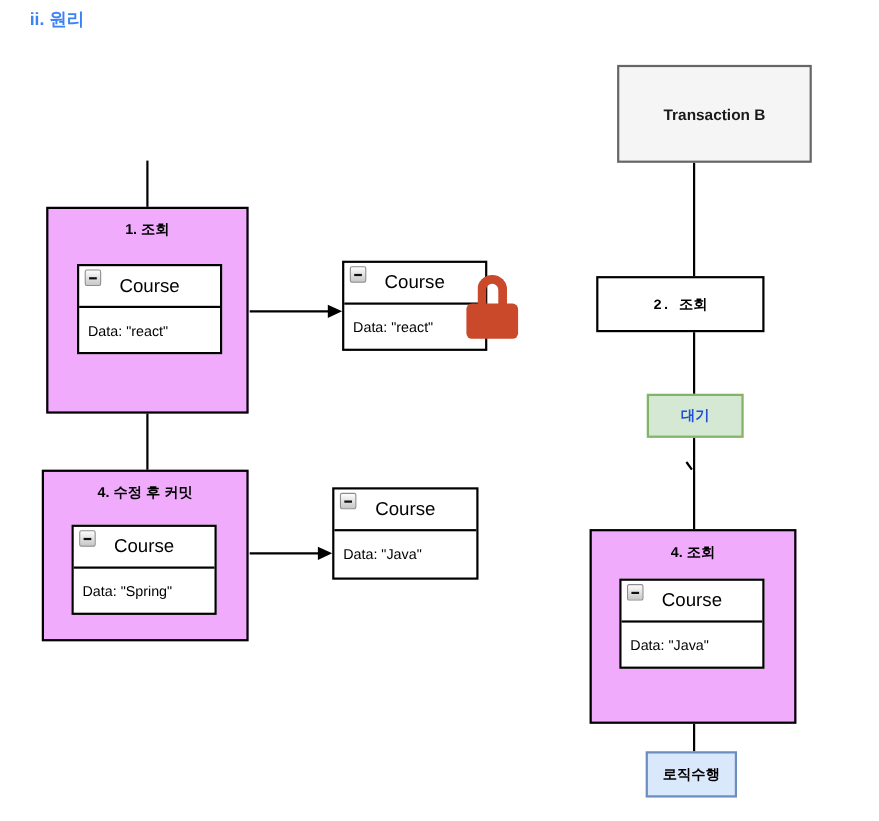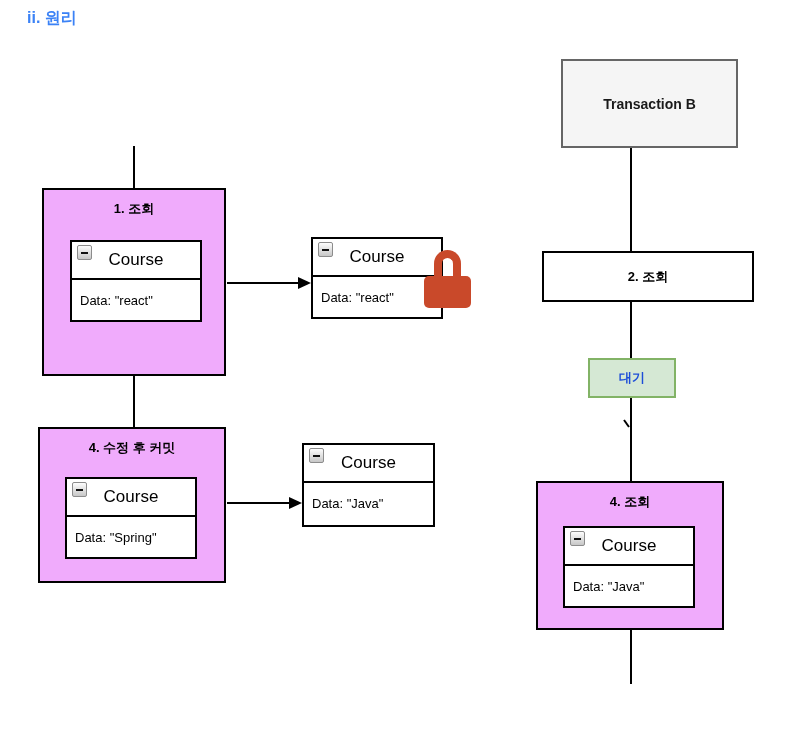--- a/index.html
+++ b/index.html
@@ -117,35 +117,38 @@
         </span>
       <span>Course</span>
     </div>
     <div class="entity-data">Data: "Java"</div>
   </div>
 
   <div class="abs node tx-box" style="left:541px; top:59px; width:177px; height:89px;margin-left:20px;">
     <span>Transaction B</span>
   </div>
 
-  <div class="abs node step-box" style="left:542px; top:251px; width:212px; height:51px;">
+  <div class="abs node step-box" style="left:542px; top:251px; width:153px; height:51px;font-family:Liberation Mono, monospace;">
     <span>2. 조회</span>
   </div>
 
   <div class="abs node wait-box" style="left:588px; top:358px; width:88px; height:40px;">
     <span>대기</span>
   </div>
 
-  <div class="abs node frame" style="left:536px; top:481px; width:188px; height:149px;">
+  <div class="abs node frame" style="left:536px; top:481px; width:188px; height:177px;">
     <div class="frame-title">4. 조회</div>
     <div class="abs entity" style="left:25px; top:43px; width:132px; height:82px;">
       <div class="entity-header">
         <span class="collapse-icon">
             <span class="minus-line"></span>
           </span>
         <span>Course</span>
       </div>
       <div class="entity-data">Data: "Java"</div>
     </div>
   </div>
 
+  <div class="abs node logic-box" style="left:587px; top:683px; width:83px; height:42px;">
+    <span>로직수행</span>
+  </div>
 
 </div>
 
 </body></html>

